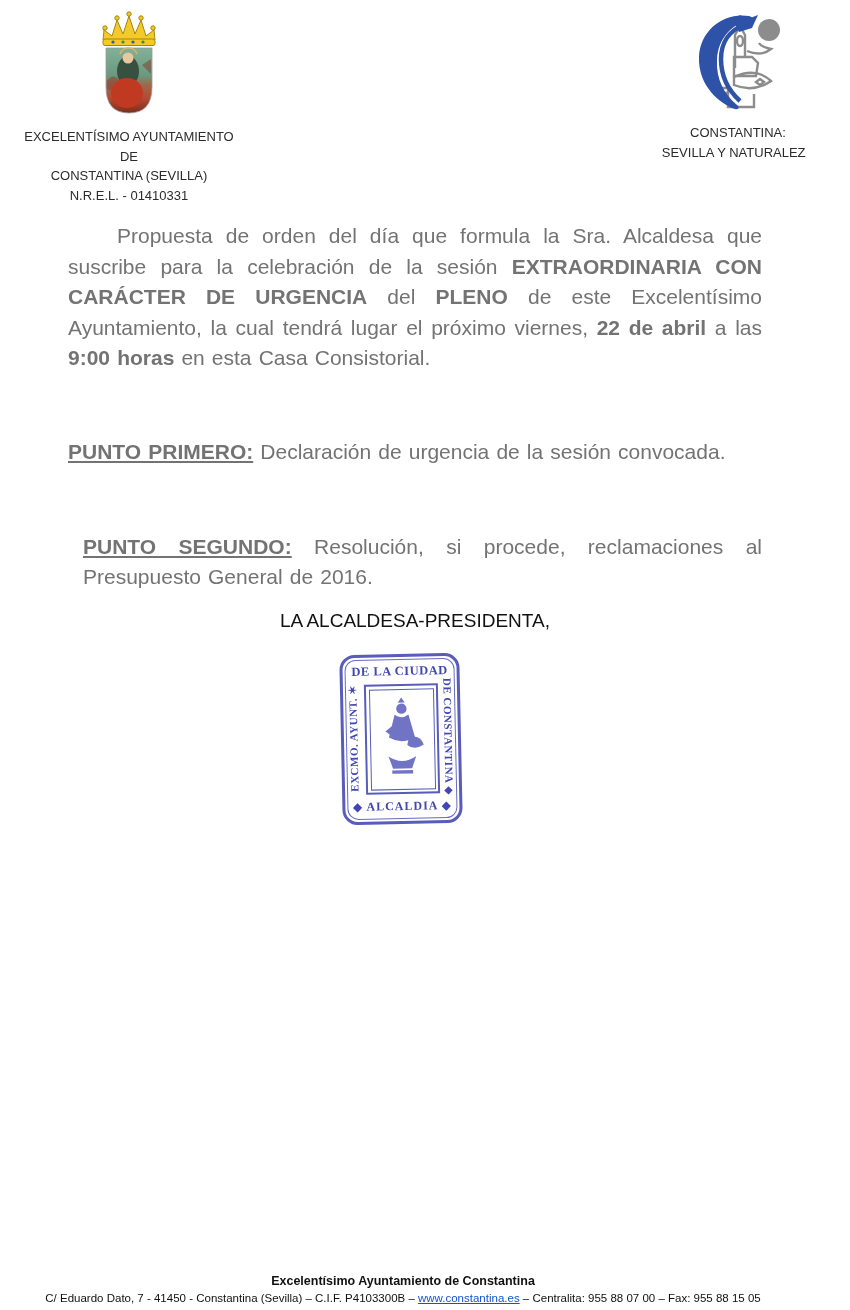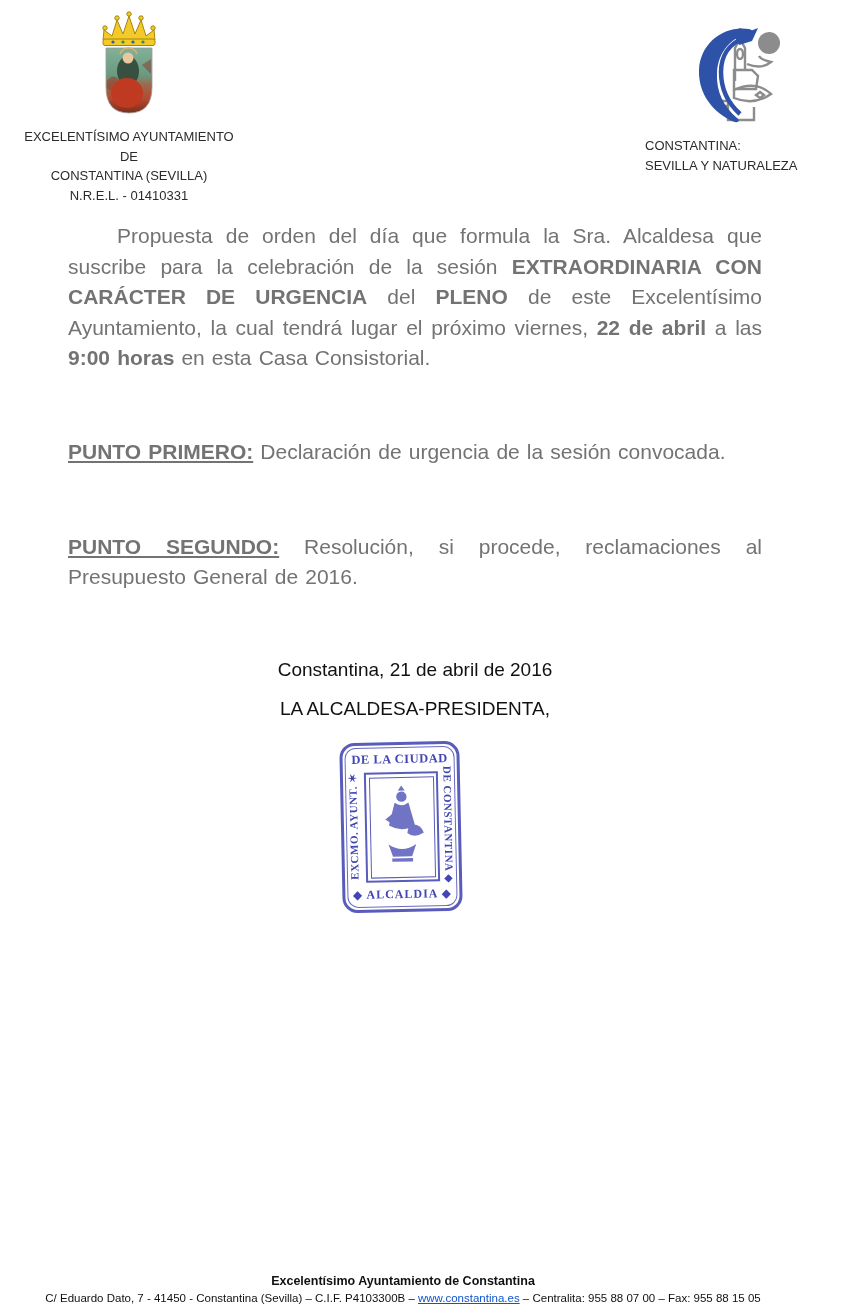--- a/index.html
+++ b/index.html
@@ -9,33 +9,33 @@
     background:#ffffff;
     font-family:"Liberation Sans","DejaVu Sans",sans-serif;
     color:#161616;
     overflow:hidden;
   }
   
   .hdr{position:relative;height:200px;}
   .hdr-left{position:absolute;left:14px;top:5px;width:230px;text-align:center;}
   .hdr-left svg{display:block;margin:0 auto;}
   .hdr-left-text{margin-top:8px;font-size:13px;line-height:19.5px;color:#2b2b2b;}
-  .hdr-right{position:absolute;left:645px;top:23px;width:186px;text-align:left;}
+  .hdr-right{position:absolute;left:645px;top:10px;width:186px;text-align:center;}
   .hdr-right svg{display:block;margin:0 auto;}
   .hdr-right-text{margin-top:11px;font-size:13px;line-height:19.5px;color:#2b2b2b;}
   
   .bodycol{width:694px;margin-left:68px;}
   .body-p{
     margin:0;text-align:justify;
     font-size:21px;line-height:30.6px;word-spacing:0.06em;color:#737373;
   }
   .body-p.indent{text-indent:49px;}
   .p-intro{padding-top:21px;}
   .p-punto1{margin-top:63px;}
-  .p-punto2{margin-top:64px;}
+  .p-punto2{margin-top:64px;margin-left:15px;}
   .p-doc{margin-top:64px;}
   .seg-b{font-weight:bold;}
   .seg-u{text-decoration:underline;}
   
   .center-line{width:694px;margin-left:68px;text-align:center;font-size:19px;color:#111;}
   .l-date{margin-top:66px;}
   .l-role{margin-top:17px;}
   .l-signer{margin-top:46px;}
   
   .stamp{
@@ -137,21 +137,20 @@
       </div>
     </div>
   </div>
 
   <div class="bodycol">
     <p class="body-p indent p-intro"><span>Propuesta de orden del día que formula la Sra. Alcaldesa que suscribe para la celebración de la sesión </span><span class="seg-b">EXTRAORDINARIA CON CARÁCTER DE URGENCIA</span><span> del </span><span class="seg-b">PLENO</span><span> de este Excelentísimo Ayuntamiento, la cual tendrá lugar el próximo viernes, </span><span class="seg-b">22 de abril</span><span> a las </span><span class="seg-b">9:00 horas</span><span> en esta Casa Consistorial.</span></p>
     <p class="body-p p-punto1"><span class="seg-b seg-u">PUNTO PRIMERO:</span><span> Declaración de urgencia de la sesión convocada.</span></p>
     <p class="body-p p-punto2"><span class="seg-b seg-u">PUNTO SEGUNDO:</span><span> Resolución, si procede, reclamaciones al Presupuesto General de 2016.</span></p>
   </div>
 
-  <div class="center-line l-date">Constantina, 21 de abril de 2016</div>
   <div class="center-line l-role">LA ALCALDESA-PRESIDENTA,</div>
 
   <div class="stamp">
     <div class="stamp-outer"></div>
     <div class="stamp-innerline"></div>
     <div class="stamp-top">DE LA CIUDAD</div>
     <div class="stamp-side stamp-left-text">EXCMO. AYUNT. ✶</div>
     <div class="stamp-side stamp-right-text">DE CONSTANTINA ◆</div>
     <div class="stamp-bottom">◆ ALCALDIA ◆</div>
     <div class="stamp-center">

